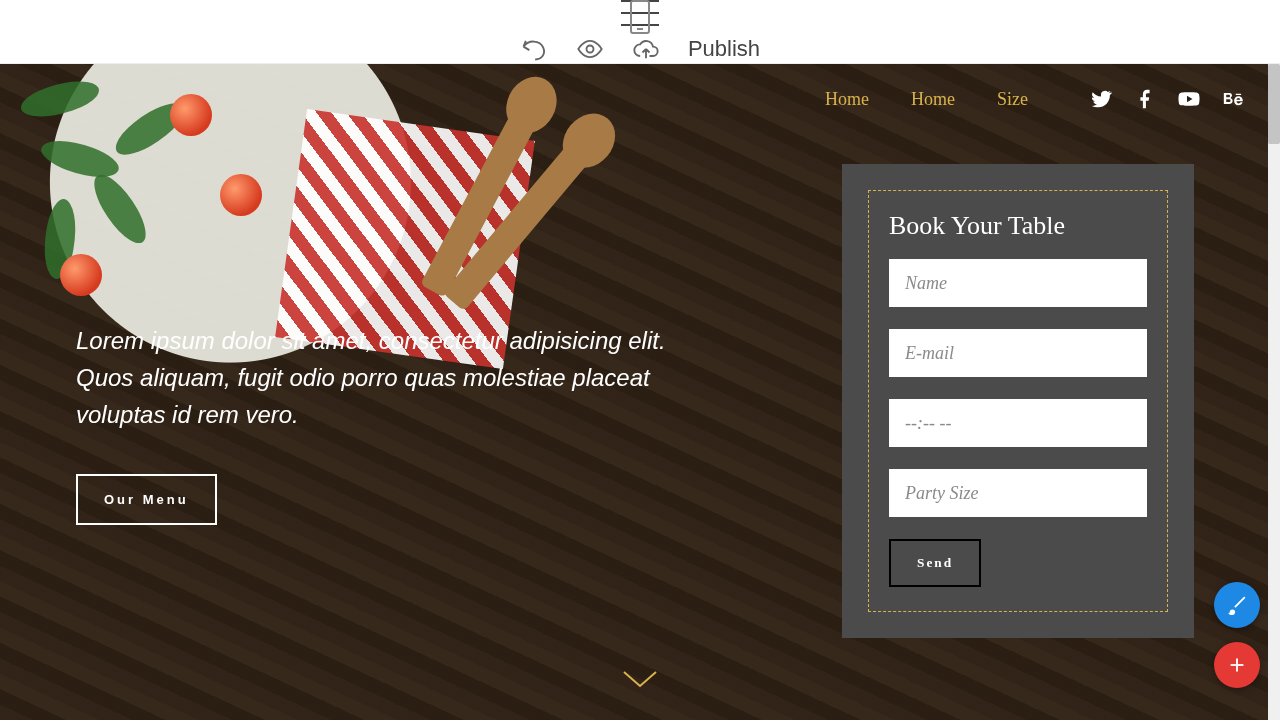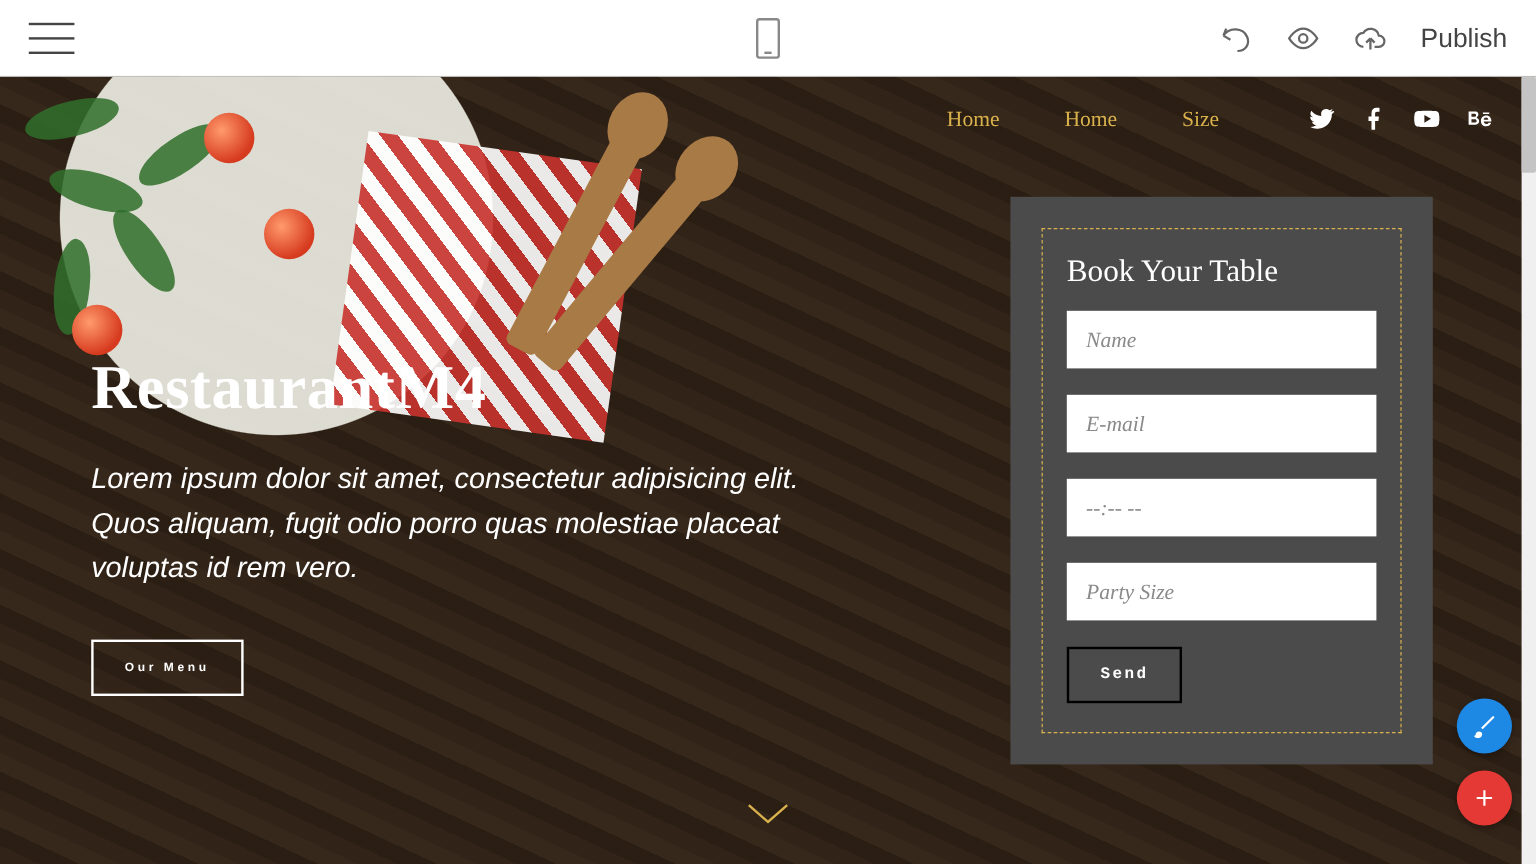--- a/index.html
+++ b/index.html
@@ -8,20 +8,21 @@
 
 .toolbar {
   height: 64px;
   background: #fff;
   display: flex;
   align-items: center;
   justify-content: space-between;
   padding: 0 24px;
   border-bottom: 1px solid #eee;
   position: relative;
+  flex-direction: column;
 }
 .toolbar-left, .toolbar-right, .toolbar-center {
   display: flex;
   align-items: center;
   gap: 28px;
 }
 .toolbar-center {
   position: absolute;
   left: 50%;
   transform: translateX(-50%);
@@ -63,58 +64,58 @@
 .spoon {
   position:absolute; width:28px; height:220px; background:#a87a46; border-radius:14px 14px 6px 6px;
   top:20px; left:470px; transform: rotate(28deg);
 }
 .spoon::before{content:"";position:absolute;top:-20px;left:-10px;width:48px;height:58px;background:#a87a46;border-radius:50%;}
 .spoon2{ left:510px; top:44px; transform: rotate(40deg); }
 
 
 .site-nav {
   position: absolute; top: 24px; right: 36px;
-  display: flex; align-items: center; gap: 54px;
+  display: flex; align-items: center; gap: 42px;
 }
 .site-nav a {
   color: #d9b24d; font-size: 18px; text-decoration: none; font-family: Georgia, serif;
 }
 .social-icons { display: flex; gap: 22px; align-items: center; margin-left: 20px; }
 .social-icons svg { fill: #fff; width: 22px; height: 22px; }
 
 
 .hero-text {
   position: absolute; left: 76px; top: 230px; width: 600px; color: #fff;
 }
 .hero-title { font-size: 52px; font-weight: 700; letter-spacing: .5px; font-family: Georgia, serif; }
 .hero-desc { margin-top: 28px; font-size: 24px; line-height: 1.55; font-style: italic; font-family: Liberation Sans, sans-serif; font-weight: 300; }
 .menu-btn {
   display: inline-block; margin-top: 40px; padding: 16px 26px;
   border: 2px solid #fff; color: #fff; font-family: Arial, sans-serif;
-  letter-spacing: 3px; font-size: 10px; font-weight: 600; cursor: pointer; background: transparent;
+  letter-spacing: 3px; font-size: 13px; font-weight: 600; cursor: pointer; background: transparent;
 }
 
 
 .panel {
   position: absolute; top: 100px; right: 86px;
   width: 352px; background: #4b4b4b; padding: 26px;
 }
 .panel-inner {
   border: 1px dashed #d9b24d; padding: 20px 20px 24px;
 }
 .panel-title { color: #fff; font-size: 26px; margin-bottom: 18px; font-family: Georgia, serif; }
 .panel input {
   width: 100%; height: 48px; margin-bottom: 22px;
   background: #fff; border: none; padding: 0 16px;
   font-size: 18px; color: #555; font-family: Georgia, serif; font-style: italic;
 }
 .panel input::placeholder { color: #8a8a8a; font-style: italic; }
 .send-btn {
   padding: 14px 26px; border: 2px solid #000; background: transparent;
-  color: #fff; font-family: Liberation Mono, monospace; letter-spacing: 2px; font-weight: 600;
+  color: #fff; font-family: Liberation Serif, serif; letter-spacing: 2px; font-weight: 600;
   cursor: pointer;
 }
 
 
 .scroll-down {
   position: absolute; bottom: 26px; left: 50%; transform: translateX(-50%);
 }
 .scroll-down svg { stroke: #d9b24d; fill: none; stroke-width: 2; width: 40px; height: 22px; }
 
 
@@ -186,21 +187,20 @@
       <svg viewBox="0 0 24 24">
           <path d="M23 7.2a3 3 0 00-2.1-2.1C19 4.6 12 4.6 12 4.6s-7 0-8.9.5A3 3 0 001 7.2 31 31 0 00.5 12 31 31 0 001 16.8a3 3 0 002.1 2.1c1.9.5 8.9.5 8.9.5s7 0 8.9-.5A3 3 0 0023 16.8 31 31 0 0023.5 12 31 31 0 0023 7.2zM9.8 15.5v-7l6 3.5-6 3.5z"></path>
         </svg>
       <svg viewBox="0 0 24 24">
           <path d="M9.5 10.3c.9-.5 1.4-1.2 1.4-2.3 0-2.1-1.6-2.6-3.4-2.6H2v12h5.8c1.9 0 3.8-.9 3.8-3.1 0-1.4-.7-2.4-2.1-3zM4.6 7.4h2.5c.9 0 1.7.3 1.7 1.3s-.6 1.4-1.5 1.4H4.6V7.4zm2.8 8H4.6v-3.1h2.9c1.1 0 1.8.5 1.8 1.6 0 1.1-.8 1.5-1.9 1.5zM18 9c-2.9 0-4.8 2.1-4.8 4.9 0 2.9 1.8 4.9 4.8 4.9 2.3 0 3.8-1 4.5-3.2h-2.3c-.3.8-1.2 1.2-2 1.2-1.5 0-2.3-.9-2.4-2.3h6.9c.2-3-1.5-5.5-4.7-5.5zm-2.2 3.9c.1-1.2.9-2 2.1-2 1.2 0 1.9.8 2 2h-4.1zM15 6.2h5.8v1.4H15z"></path>
         </svg>
     </div>
   </nav>
 
   <div class="hero-text">
-    <div class="hero-title">RestaurantM4</div>
     <div class="hero-desc">Lorem ipsum dolor sit amet, consectetur adipisicing elit. Quos aliquam, fugit odio porro quas molestiae placeat voluptas id rem vero.</div>
     <button class="menu-btn">Our Menu</button>
   </div>
 
   <div class="panel">
     <div class="panel-inner">
       <div class="panel-title">Book Your Table</div>
       <input type="text" placeholder="Name" style="">
       <input type="text" placeholder="E-mail" style="">
       <input type="text" placeholder="--:-- --" style="">

